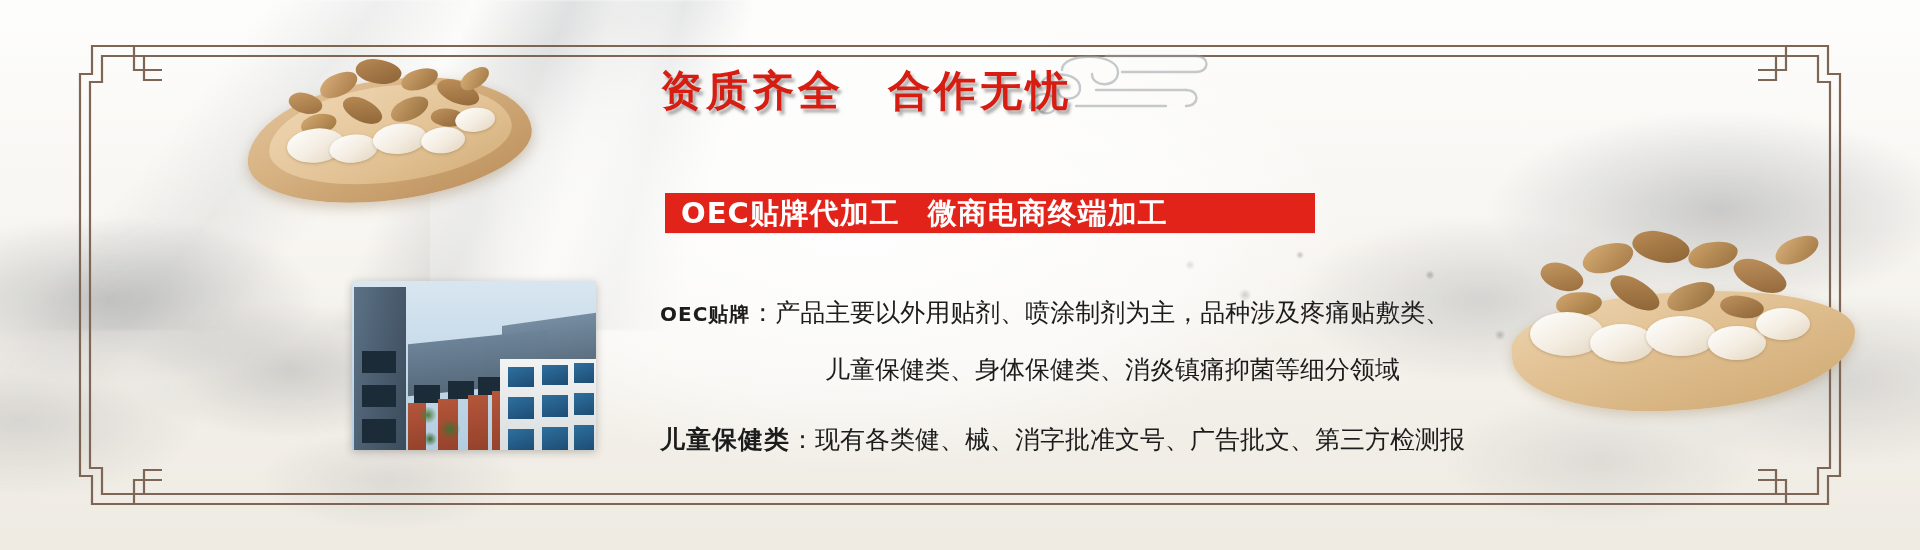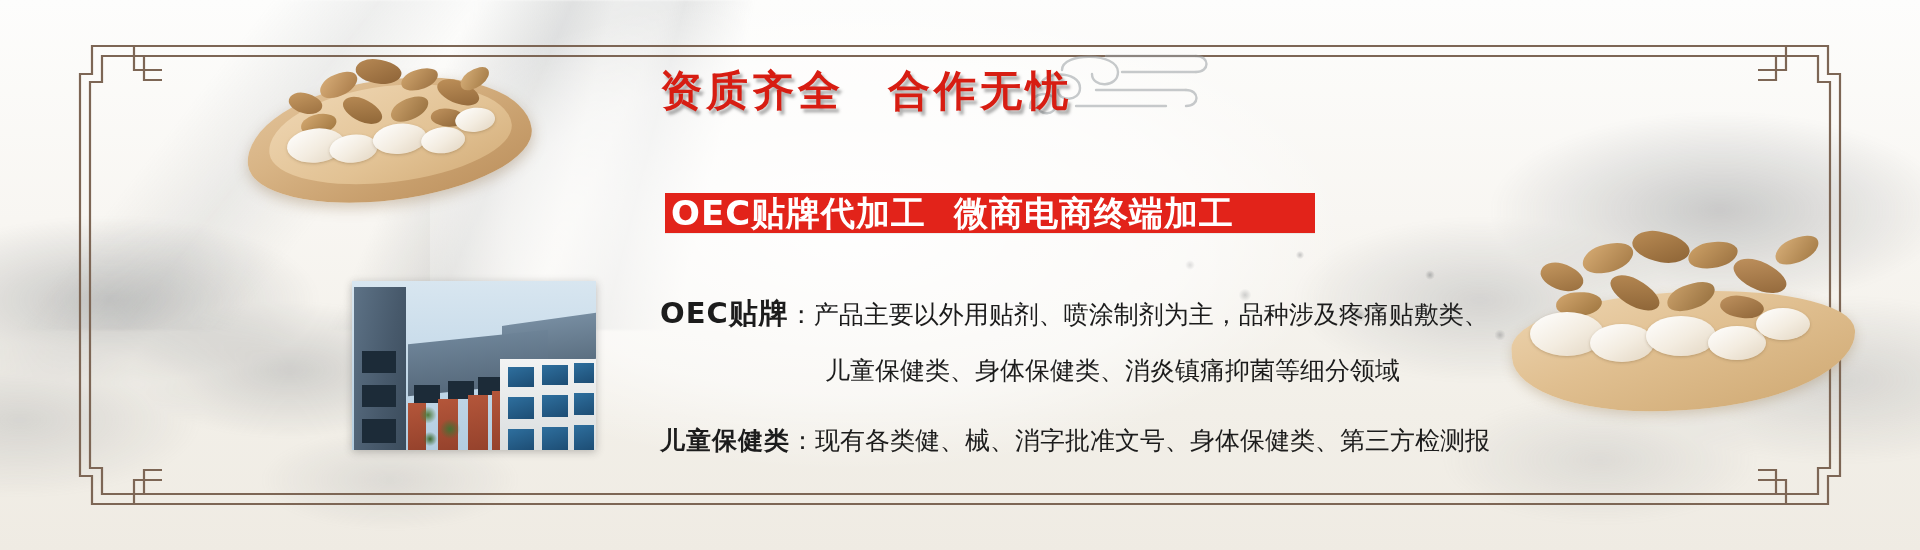--- a/index.html
+++ b/index.html
@@ -136,39 +136,39 @@
   .cloud-art{position:absolute;left:1010px;top:30px;width:230px;height:110px;opacity:.55;}
 
   
   .redbar{
     position:absolute;left:665px;top:193px;width:650px;height:40px;
     background:#e2231a;
     display:flex;align-items:center;
     box-shadow:0 1px 0 rgba(0,0,0,.06);
   }
   .redbar .txt{
-    color:#ffffff;font-size:34px;font-weight:bold;letter-spacing:1px;
-    white-space:nowrap;padding-left:6px;line-height:1;
+    color:#ffffff;font-size:29px;font-weight:bold;letter-spacing:1px;
+    white-space:nowrap;padding-left:16px;line-height:1;
     font-family:"DejaVu Sans","Liberation Sans",sans-serif;
   }
   .redbar .gap{display:inline-block;width:28px;}
 
   
   .body-block{
     position:absolute;left:660px;top:285px;width:740px;
     color:#1c1c1c;
   }
   .para{margin:0 0 14px 0;}
   .line{
     font-size:25px;line-height:56px;white-space:nowrap;
     font-family:"DejaVu Sans","Liberation Sans",sans-serif;
   }
   .line.indent{padding-left:110px;text-align:right;}
   .lbl{font-weight:bold;letter-spacing:1px;}
-  .lbl-oec{font-size:29px;}
+  .lbl-oec{font-size:20px;}
 </style>
 </head>
 <body>
 
 <div class="banner">
 
   <div class="bg-base"></div>
   <div class="bg-mountain-l"></div>
   <div class="bg-mountain-r"></div>
   <div class="bg-mist-a"></div>
@@ -321,18 +321,18 @@
   </div>
 
   <div class="body-block">
 
     <div class="para">
       <div class="line"><span class="lbl lbl-oec">OEC贴牌</span><span>：</span><span>产品主要以外用贴剂、喷涂制剂为主，品种涉及疼痛贴敷类、</span></div>
       <div class="line indent">儿童保健类、身体保健类、消炎镇痛抑菌等细分领域</div>
     </div>
 
     <div class="para">
-      <div class="line"><span class="lbl">儿童保健类</span><span>：</span><span>现有各类健、械、消字批准文号、身体保健类、第三方检测报</span></div>
+      <div class="line"><span class="lbl">儿童保健类</span><span>：</span><span>现有各类健、械、消字批准文号、广告批文、第三方检测报</span></div>
     </div>
 
   </div>
 
 </div>
 
 </body></html>

